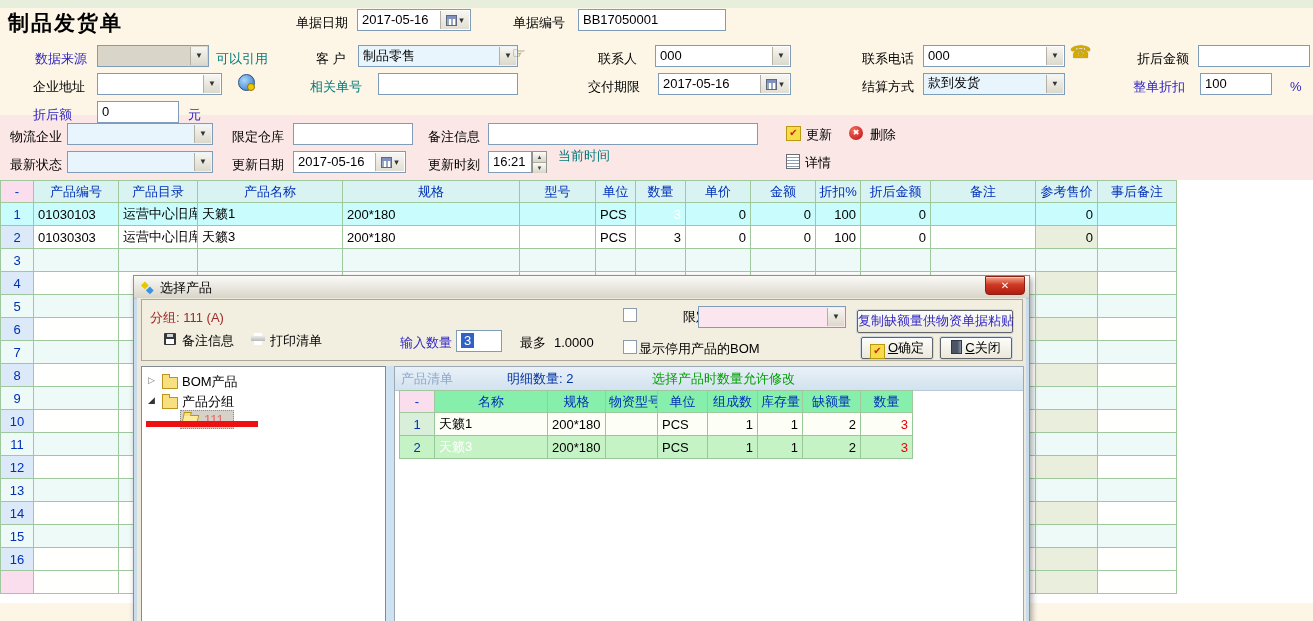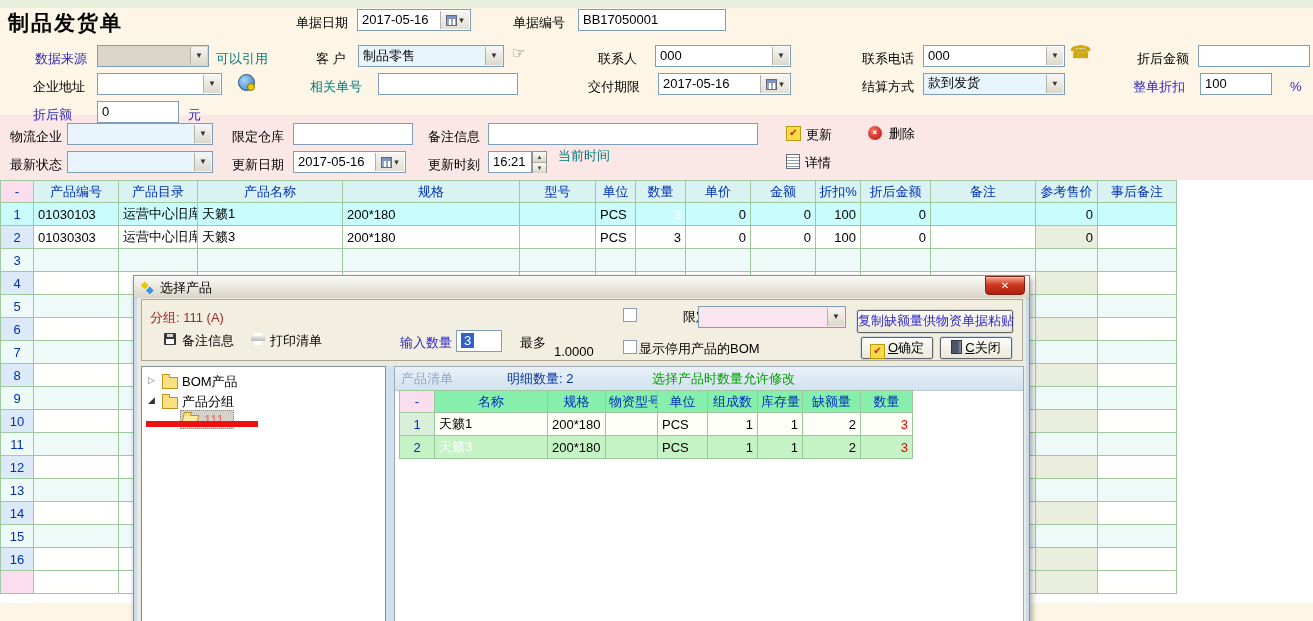--- a/index.html
+++ b/index.html
@@ -146,21 +146,21 @@
 </div>
 <div class="lbl" style="left:513px;top:15px;">单据编号</div>
 <div class="tbox" style="left:578px;top:9px;width:148px;">BB17050001</div>
 
 <div class="lbl purple" style="left:35px;top:51px;">数据来源</div>
 <div class="combo grey" style="left:97px;top:45px;width:112px;">
   <span></span><span class="arr"></span>
 </div>
 <div class="lbl teal" style="left:216px;top:51px;">可以引用</div>
 <div class="lbl" style="left:316px;top:51px;">客 户</div>
-<div class="combo" style="left:358px;top:45px;width:146px;">
+<div class="combo" style="left:358px;top:45px;width:160px;">
   <span>制品零售</span><span class="arr"></span>
 </div>
 <span class="handicon" style="left:512px;top:44px;"></span>
 <div class="lbl" style="left:598px;top:51px;">联系人</div>
 <div class="combo white" style="left:655px;top:45px;width:136px;">
   <span>000</span><span class="arr"></span>
 </div>
 <div class="lbl" style="left:862px;top:51px;">联系电话</div>
 <div class="combo white" style="left:923px;top:45px;width:142px;">
   <span>000</span><span class="arr"></span>
@@ -200,21 +200,21 @@
   <span></span><span class="arr"></span>
 </div>
 <div class="lbl" style="left:232px;top:129px;">限定仓库</div>
 <div class="tbox" style="left:293px;top:123px;width:120px;"></div>
 <div class="lbl" style="left:428px;top:129px;">备注信息</div>
 <div class="tbox" style="left:488px;top:123px;width:270px;"></div>
 <div class="linkbtn" style="left:786px;top:125px;width:60px;height:18px;">
   <span class="checkicon" style="left:0;top:1px;"></span>
   <span class="lbl" style="left:20px;top:2px;">更新</span>
 </div>
-<div class="linkbtn" style="left:868px;top:125px;width:60px;height:18px;font-family:Liberation Mono, monospace;">
+<div class="linkbtn" style="left:849px;top:125px;width:60px;height:18px;">
   <span class="delicon" style="left:0;top:1px;"></span>
   <span class="lbl" style="left:21px;top:2px;">删除</span>
 </div>
 
 <div class="lbl" style="left:10px;top:157px;">最新状态</div>
 <div class="combo" style="left:67px;top:151px;width:146px;">
   <span></span><span class="arr"></span>
 </div>
 <div class="lbl" style="left:232px;top:157px;">更新日期</div>
 <div class="tbox" style="left:293px;top:151px;width:113px;">
@@ -581,21 +581,21 @@
   </div>
   <div class="linkbtn" style="left:117px;top:56px;width:82px;height:16px;">
     <span class="printicon" style="left:0;top:1px;"></span>
     <span class="lbl" style="left:19px;top:1px;">打印清单</span>
   </div>
   <div class="lbl purple" style="left:266px;top:59px;">输入数量</div>
   <div class="tbox" style="left:322px;top:54px;width:46px;">
     <span class="selhl">3</span>
   </div>
   <div class="lbl" style="left:386px;top:59px;">最多</div>
-  <div class="lbl" style="left:420px;top:59px;margin-top:9px;">1.0000</div>
+  <div class="lbl" style="left:420px;top:59px;">1.0000</div>
   <span class="cb" style="left:489px;top:32px;"></span>
   <div class="lbl" style="left:505px;top:33px;padding-left:44px;">限定仓库</div>
   <div class="combo pinkc" style="left:564px;top:30px;width:148px;">
     <span></span><span class="arr"></span>
   </div>
   <span class="cb" style="left:489px;top:64px;"></span>
   <div class="lbl" style="left:505px;top:65px;">显示停用产品的BOM</div>
   <div class="win-btn purple" style="left:723px;top:34px;width:156px;height:23px;">复制缺额量供物资单据粘贴</div>
   <div class="win-btn" style="left:727px;top:61px;width:72px;height:22px;">
     <span class="checkicon" style="position:static;display:inline-block;vertical-align:-2px;margin-right:3px;"></span><u class="key">O</u><span>确定</span>

